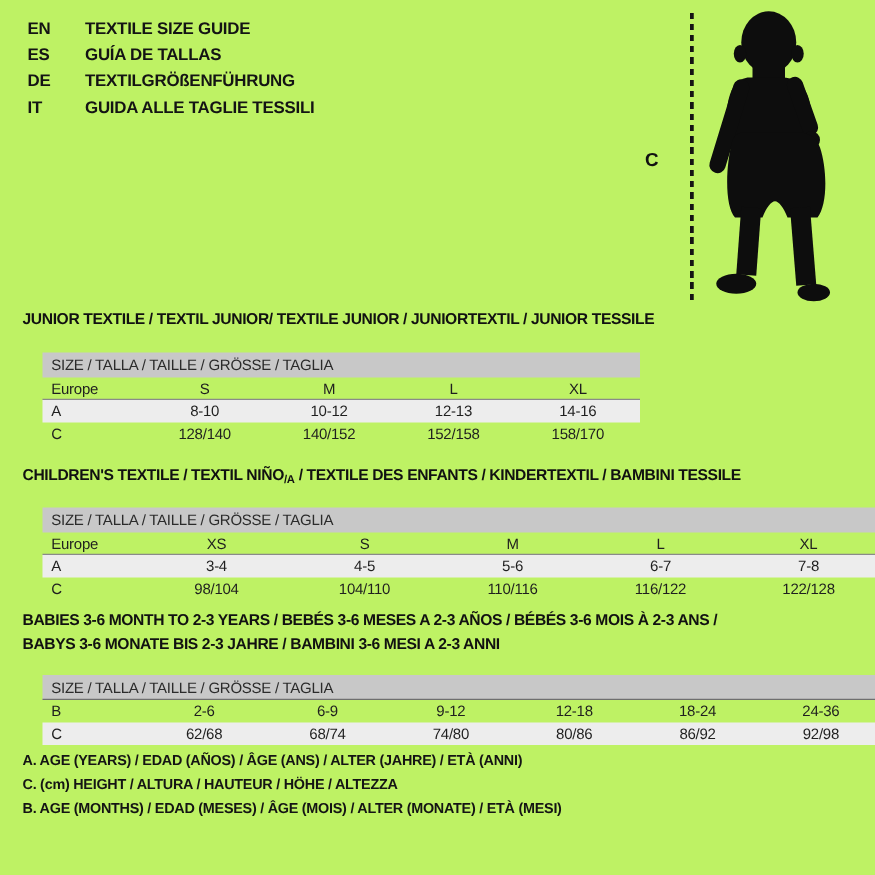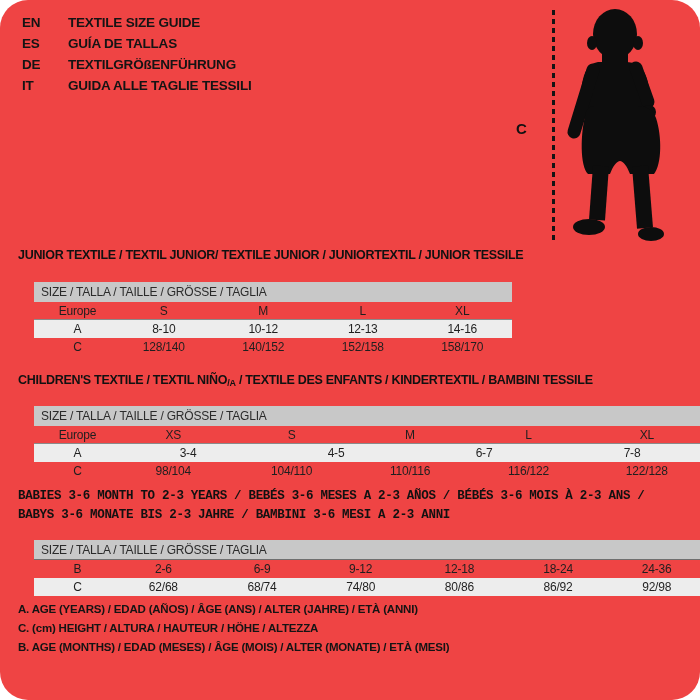--- a/index.html
+++ b/index.html
@@ -1,50 +1,50 @@
 <!DOCTYPE html>
 <html><head>
 <meta charset="utf-8">
 <style>
   * { margin:0; padding:0; box-sizing:border-box; }
   html,body { background:#fff; }
   .page {
-    position:relative; width:700px; height:700px; background:#ef4444; overflow:hidden;
-    font-family:"Liberation Sans","DejaVu Sans",sans-serif; color:#1a1a1a;border-radius:28px;
+    position:relative; width:700px; height:700px; background:#bef264; overflow:hidden;
+    font-family:"Liberation Sans","DejaVu Sans",sans-serif; color:#1a1a1a;
   }
   
   .lang-list { position:absolute; left:22px; top:12px; }
   .lang-row { display:flex; height:21px; line-height:21px; font-weight:bold;
               font-size:13.5px; letter-spacing:-0.2px; color:#141414; }
   .lang-code { width:46px; }
   
   .figure-line { position:absolute; left:552px; top:10px; width:3px; height:232px;
     background:repeating-linear-gradient(to bottom,#141414 0 5px,transparent 5px 9px); }
   .figure-label { position:absolute; left:516px; top:120px; font-weight:bold; font-size:15px; color:#111; }
   .figure-svg { position:absolute; left:560px; top:6px; width:140px; height:240px; }
   
   .sec-title { position:absolute; left:18px; font-weight:bold; font-size:12.5px;
                letter-spacing:-0.3px; line-height:19px; color:#111; white-space:nowrap; }
   #title1 { top:246px; }
   #title2 { top:371px; }
   #title3 { top:487px; white-space:normal; width:560px; }
-  #title3 .tl { display:block; white-space:nowrap;font-family:Liberation Mono, monospace; }
+  #title3 .tl { display:block; white-space:nowrap; }
   .sub { font-size:9px; position:relative; top:2px; letter-spacing:-0.2px; }
   
   .size-table { position:absolute; left:34px; font-size:12px; letter-spacing:-0.2px; }
   #table1 { top:282px; width:478px; }
   #table2 { top:406px; width:672px; }
   #table3 { top:540px; width:672px; }
   .thead { height:20px; line-height:20px; background:#c8c8c8; padding-left:7px;
            color:#2b2b2b; white-space:nowrap; overflow:hidden; }
   .thead.rule { border-bottom:1px solid #6f6f6f; }
   .trow { display:flex; height:18px; line-height:18px; color:#1f1f1f; }
   .trow.rule { border-bottom:1px solid #8a8a8a; }
   .trow.shaded { background:#ededed; }
-  .tlabel { width:80px; padding-left:7px;text-align:center; }
+  .tlabel { width:80px; padding-left:7px; }
   .tcell { flex:1; text-align:center; }
   
   .footnotes { position:absolute; left:18px; top:600px; }
   .footnote { height:19px; line-height:19px; font-weight:bold; font-size:11.5px;
               letter-spacing:-0.2px; color:#141414; white-space:nowrap; }
 </style>
 </head>
 <body>
 
 <div class="page">
@@ -129,20 +129,21 @@
           <span class="tcell">XS</span>
           <span class="tcell">S</span>
           <span class="tcell">M</span>
           <span class="tcell">L</span>
           <span class="tcell">XL</span>
         </div>
         <div class="trow shaded">
           <span class="tlabel">A</span>
           <span class="tcell">3-4</span>
           <span class="tcell">4-5</span>
+          <span class="tcell">5-6</span>
           <span class="tcell">6-7</span>
           <span class="tcell">7-8</span>
         </div>
         <div class="trow">
           <span class="tlabel">C</span>
           <span class="tcell">98/104</span>
           <span class="tcell">104/110</span>
           <span class="tcell">110/116</span>
           <span class="tcell">116/122</span>
           <span class="tcell">122/128</span>

